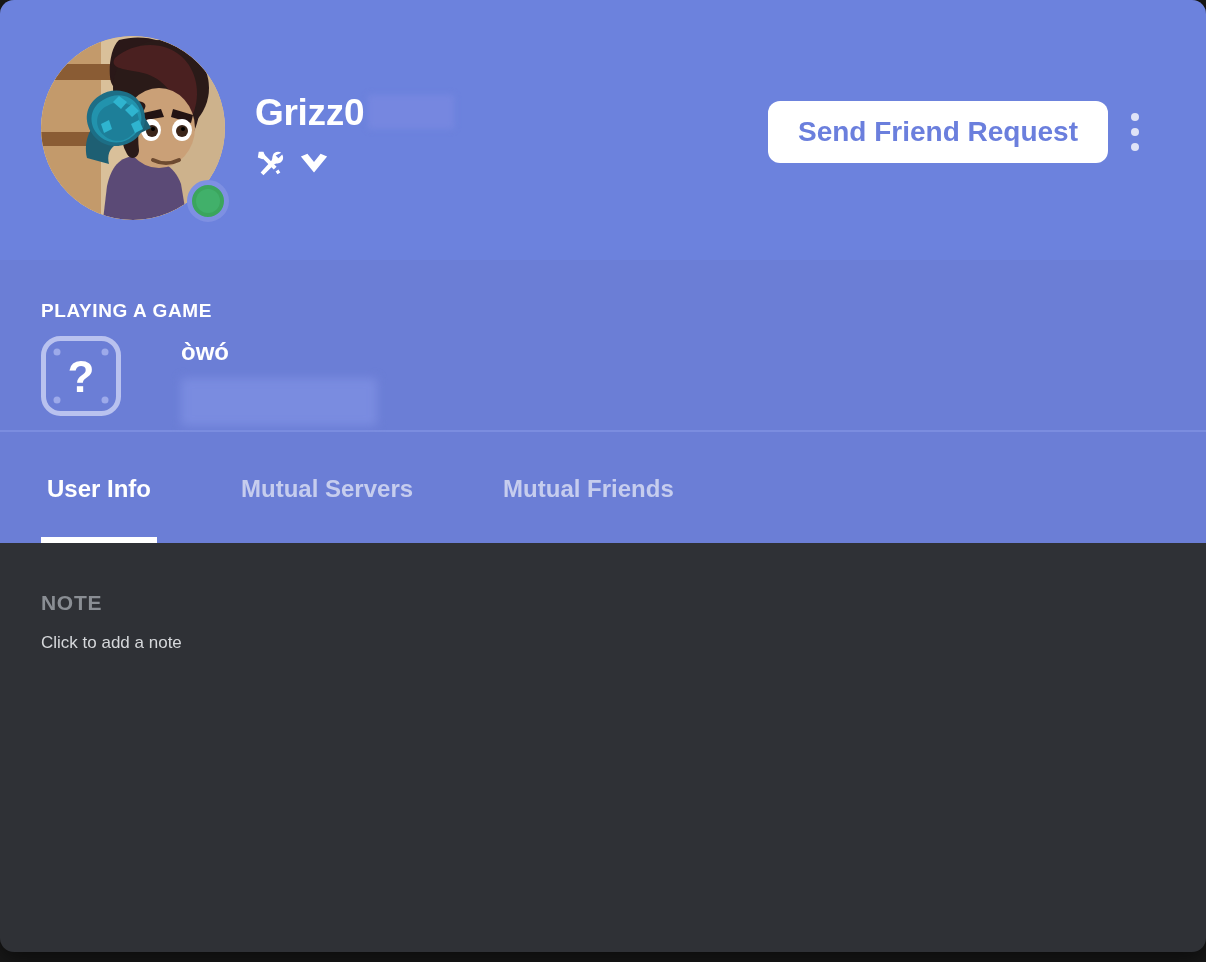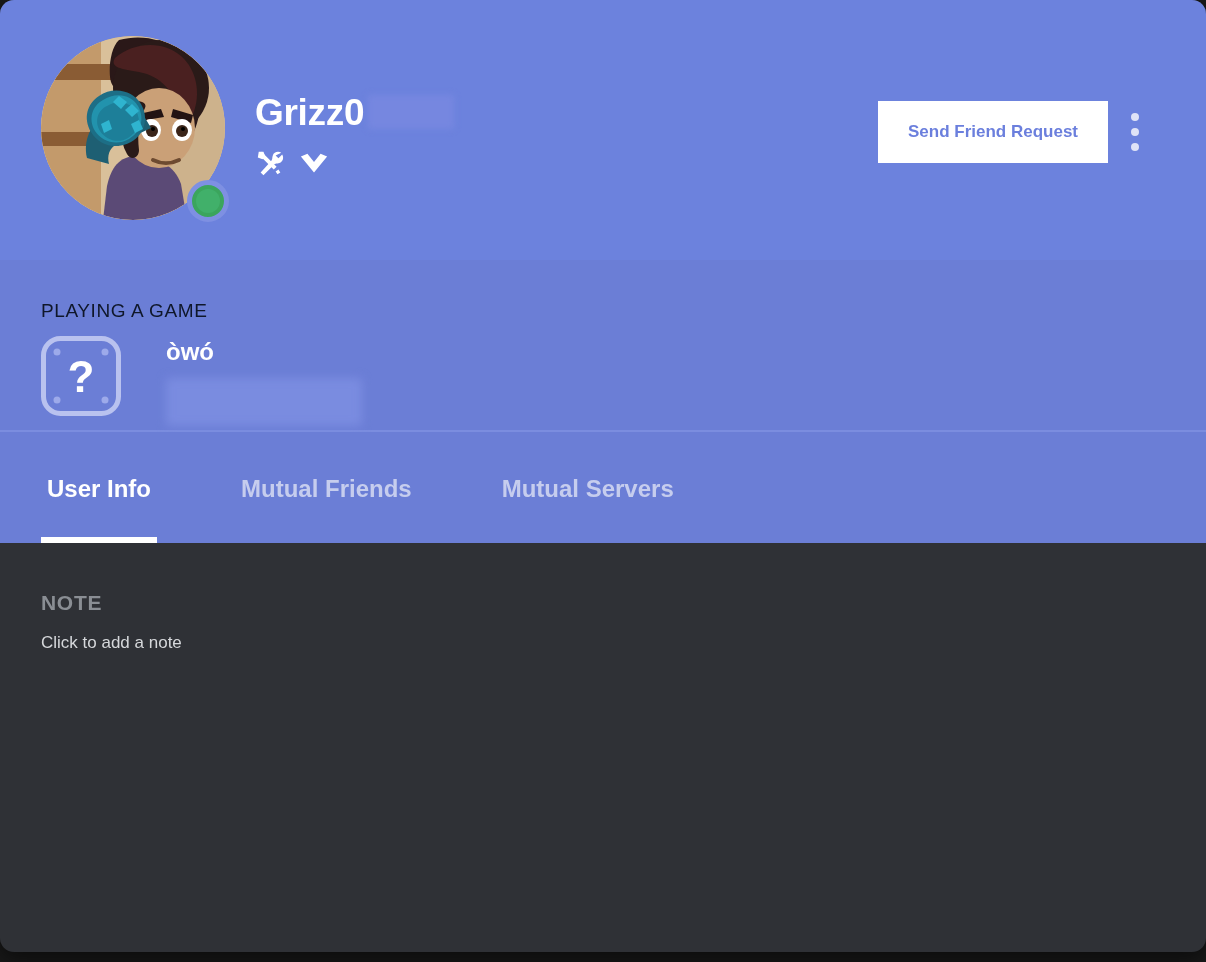--- a/index.html
+++ b/index.html
@@ -117,24 +117,24 @@
     position: absolute;
     right: 48px;
     top: 101px;
     display: flex;
     align-items: center;
   }
   .friend-btn {
     height: 62px;
     padding: 0 30px;
     border: none;
-    border-radius: 0;
+    border-radius: 12px;
     background: #ffffff;
     color: #6b7fdd;
-    font-size: 17px;
+    font-size: 28px;
     font-weight: bold;
     font-family: "Liberation Sans", sans-serif;
     cursor: pointer;
     white-space: nowrap;
   }
   .more-btn {
     width: 46px;
     height: 62px;
     margin-left: 4px;
     display: flex;
@@ -158,36 +158,36 @@
   .activity {
     position: relative;
     background: #6b7ed6;
     padding: 40px 41px 0 41px;
     height: 172px;
     box-sizing: border-box;
     border-bottom: 2px solid #7b8ddf;
   }
   .activity-title {
     font-size: 19px;
-    font-weight: normal;
-    color: #0f172a;
+    font-weight: bold;
+    color: #ffffff;
     letter-spacing: 0.6px;
     margin: 0 0 14px 0;
   }
   .activity-body {
     display: flex;
     align-items: flex-start;
   }
   .game-icon {
     width: 80px;
     height: 80px;
     flex: none;
   }
   .activity-text {
-    margin-left: 45px;
+    margin-left: 60px;
     padding-top: 4px;
   }
   .game-name {
     font-size: 24px;
     font-weight: bold;
     color: #ffffff;
     line-height: 1;
   }
   .activity-detail-blur {
     margin-top: 14px;
@@ -370,22 +370,22 @@
         </span>
         <div class="activity-text">
           <div class="game-name">òwó</div>
           <div class="activity-detail-blur"></div>
         </div>
       </div>
     </div>
 
     <div class="tab-bar">
       <button class="tab active">User Info</button>
+      <button class="tab">Mutual Servers</button>
       <button class="tab">Mutual Friends</button>
-      <button class="tab">Mutual Servers</button>
     </div>
 
     <div class="note-section">
       <div class="note-label">NOTE</div>
       <input class="note-input" type="text" placeholder="Click to add a note" style="">
     </div>
 
   </div>
 </div>
 

